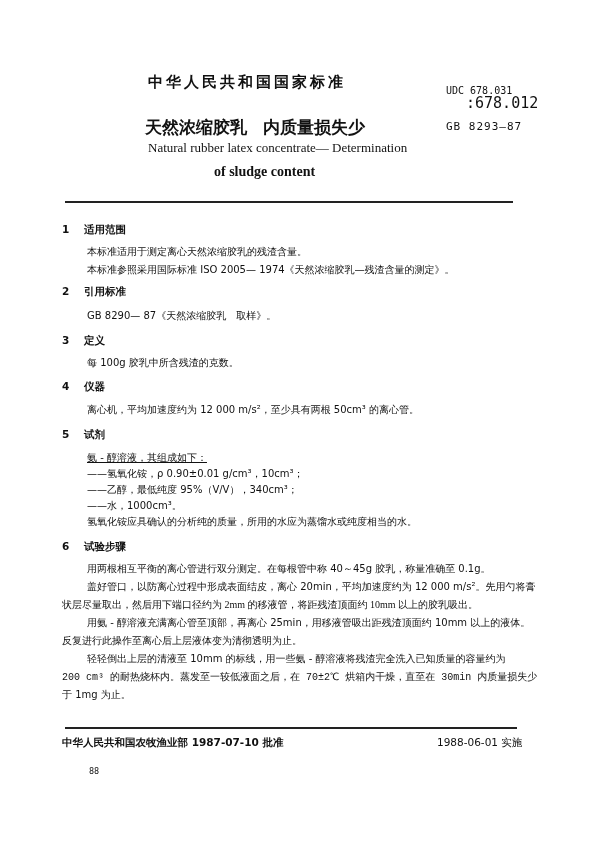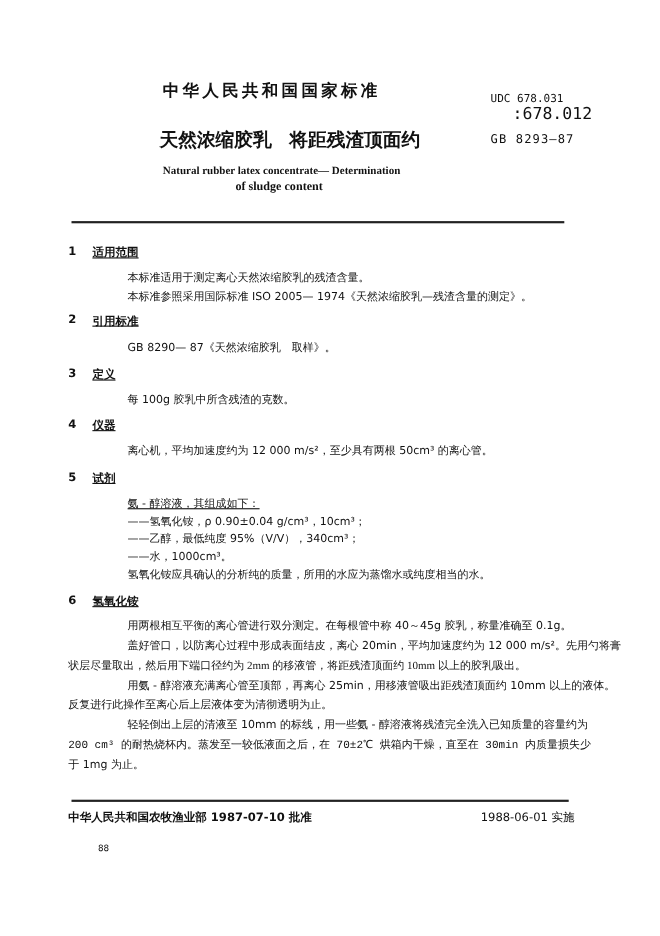--- a/index.html
+++ b/index.html
@@ -7,40 +7,40 @@
     width: 600px; height: 851px; background: #ffffff; position: relative; overflow: hidden;
     font-family: "DejaVu Sans", "Liberation Sans", sans-serif; color: #111;
   }
   .abs { position: absolute; white-space: nowrap; }
   .std-name { left: 148px; top: 73px; font-size: 15px; font-weight: bold; letter-spacing: 3px; }
   .udc { left: 446px; top: 85px; font-size: 10px; line-height: 12px; font-family: "DejaVu Sans Mono", monospace; }
   .udc2 { left: 466px; top: 97px; font-size: 15px; line-height: 12px; font-family: "DejaVu Sans Mono", monospace; }
   .title-cn { left: 145px; top: 116px; font-size: 17px; font-weight: bold; }
   .title-cn .gap { display: inline-block; width: 16px; }
   .gb { left: 446px; top: 120px; font-size: 11px; letter-spacing: 1px; font-family: "DejaVu Sans Mono", monospace; }
-  .title-en1 { left: 148px; top: 150px; font-size: 10px; font-weight: bold; font-family: "Liberation Serif", serif; }
-  .title-en2 { left: 214px; top: 164px; font-size: 11px; font-weight: bold; font-family: "Liberation Serif", serif; }
+  .title-en1 { left: 148px; top: 140px; font-size: 13px; font-weight: normal; font-family: "Liberation Serif", serif; }
+  .title-en2 { left: 214px; top: 164px; font-size: 14px; font-weight: bold; font-family: "Liberation Serif", serif; }
   .rule { position: absolute; height: 2px; background: #222; }
   .sec-num { position: absolute; left: 62px; font-size: 10.5px; font-weight: bold; }
-  .sec-title { position: absolute; left: 84px; font-size: 10.5px; font-weight: bold; text-decoration: underline; }
+  .sec-title { position: absolute; left: 84px; font-size: 10.5px; font-weight: bold; }
   .line { position: absolute; font-size: 10px; white-space: nowrap; }
-  .ind { left: 87px; margin-left: 29px; }
+  .ind { left: 87px; }
   .ind0 { left: 62px; }
   .footer-left { left: 62px; top: 736px; font-size: 10.5px; font-weight: bold; }
   .footer-right { left: 437px; top: 736px; font-size: 10.5px; font-weight: normal; }
   .page-num { left: 89px; top: 767px; font-size: 8px; }
 </style>
 </head>
 <body>
 
 <div class="abs std-name">中华人民共和国国家标准</div>
 <div class="abs udc">UDC 678.031</div>
 <div class="abs udc2">:678.012</div>
 <div class="abs title-cn">
-  <span>天然浓缩胶乳</span><span class="gap"></span><span>将距残渣顶面约</span>
+  <span>天然浓缩胶乳</span><span class="gap"></span><span>内质量损失少</span>
 </div>
 <div class="abs gb">GB 8293—87</div>
 <div class="abs title-en1">Natural rubber latex concentrate— Determination</div>
 <div class="abs title-en2">of sludge content</div>
 
 <div class="rule" style="left:65px; top:201px; width:448px;"></div>
 
 <div class="sec-num" style="top:223px;">1</div>
 <div class="sec-title" style="top:223px;">适用范围</div>
 <div class="line ind" style="top:245px;">本标准适用于测定离心天然浓缩胶乳的残渣含量。</div>
@@ -54,27 +54,27 @@
 <div class="sec-title" style="top:334px;">定义</div>
 <div class="line ind" style="top:356px;">每 100g 胶乳中所含残渣的克数。</div>
 
 <div class="sec-num" style="top:380px;">4</div>
 <div class="sec-title" style="top:380px;">仪器</div>
 <div class="line ind" style="top:403px;">离心机，平均加速度约为 12 000 m/s²，至少具有两根 50cm³ 的离心管。</div>
 
 <div class="sec-num" style="top:428px;">5</div>
 <div class="sec-title" style="top:428px;">试剂</div>
 <div class="line ind" style="top:451px;text-decoration:underline;">氨 - 醇溶液，其组成如下：</div>
-<div class="line ind" style="top:467px;">——氢氧化铵，ρ 0.90±0.04 g/cm³，10cm³；</div>
+<div class="line ind" style="top:467px;">——氢氧化铵，ρ 0.90±0.01 g/cm³，10cm³；</div>
 <div class="line ind" style="top:483px;">——乙醇，最低纯度 95%（V/V），340cm³；</div>
 <div class="line ind" style="top:499px;">——水，1000cm³。</div>
 <div class="line ind" style="top:515px;">氢氧化铵应具确认的分析纯的质量，所用的水应为蒸馏水或纯度相当的水。</div>
 
 <div class="sec-num" style="top:540px;">6</div>
-<div class="sec-title" style="top:540px;">氢氧化铵</div>
+<div class="sec-title" style="top:540px;">试验步骤</div>
 <div class="line ind" style="top:562px;">用两根相互平衡的离心管进行双分测定。在每根管中称 40～45g 胶乳，称量准确至 0.1g。</div>
 <div class="line ind" style="top:580px;text-align:right;">盖好管口，以防离心过程中形成表面结皮，离心 20min，平均加速度约为 12 000 m/s²。先用勺将膏</div>
 <div class="line ind0" style="top:598px;font-family:Liberation Serif, serif;">状层尽量取出，然后用下端口径约为 2mm 的移液管，将距残渣顶面约 10mm 以上的胶乳吸出。</div>
 <div class="line ind" style="top:616px;">用氨 - 醇溶液充满离心管至顶部，再离心 25min，用移液管吸出距残渣顶面约 10mm 以上的液体。</div>
 <div class="line ind0" style="top:634px;">反复进行此操作至离心后上层液体变为清彻透明为止。</div>
 <div class="line ind" style="top:652px;">轻轻倒出上层的清液至 10mm 的标线，用一些氨 - 醇溶液将残渣完全洗入已知质量的容量约为</div>
 <div class="line ind0" style="top:670px;font-family:Liberation Mono, monospace;">200 cm³ 的耐热烧杯内。蒸发至一较低液面之后，在 70±2℃ 烘箱内干燥，直至在 30min 内质量损失少</div>
 <div class="line ind0" style="top:688px;">于 1mg 为止。</div>
 
 <div class="rule" style="left:65px; top:727px; width:452px;"></div>

